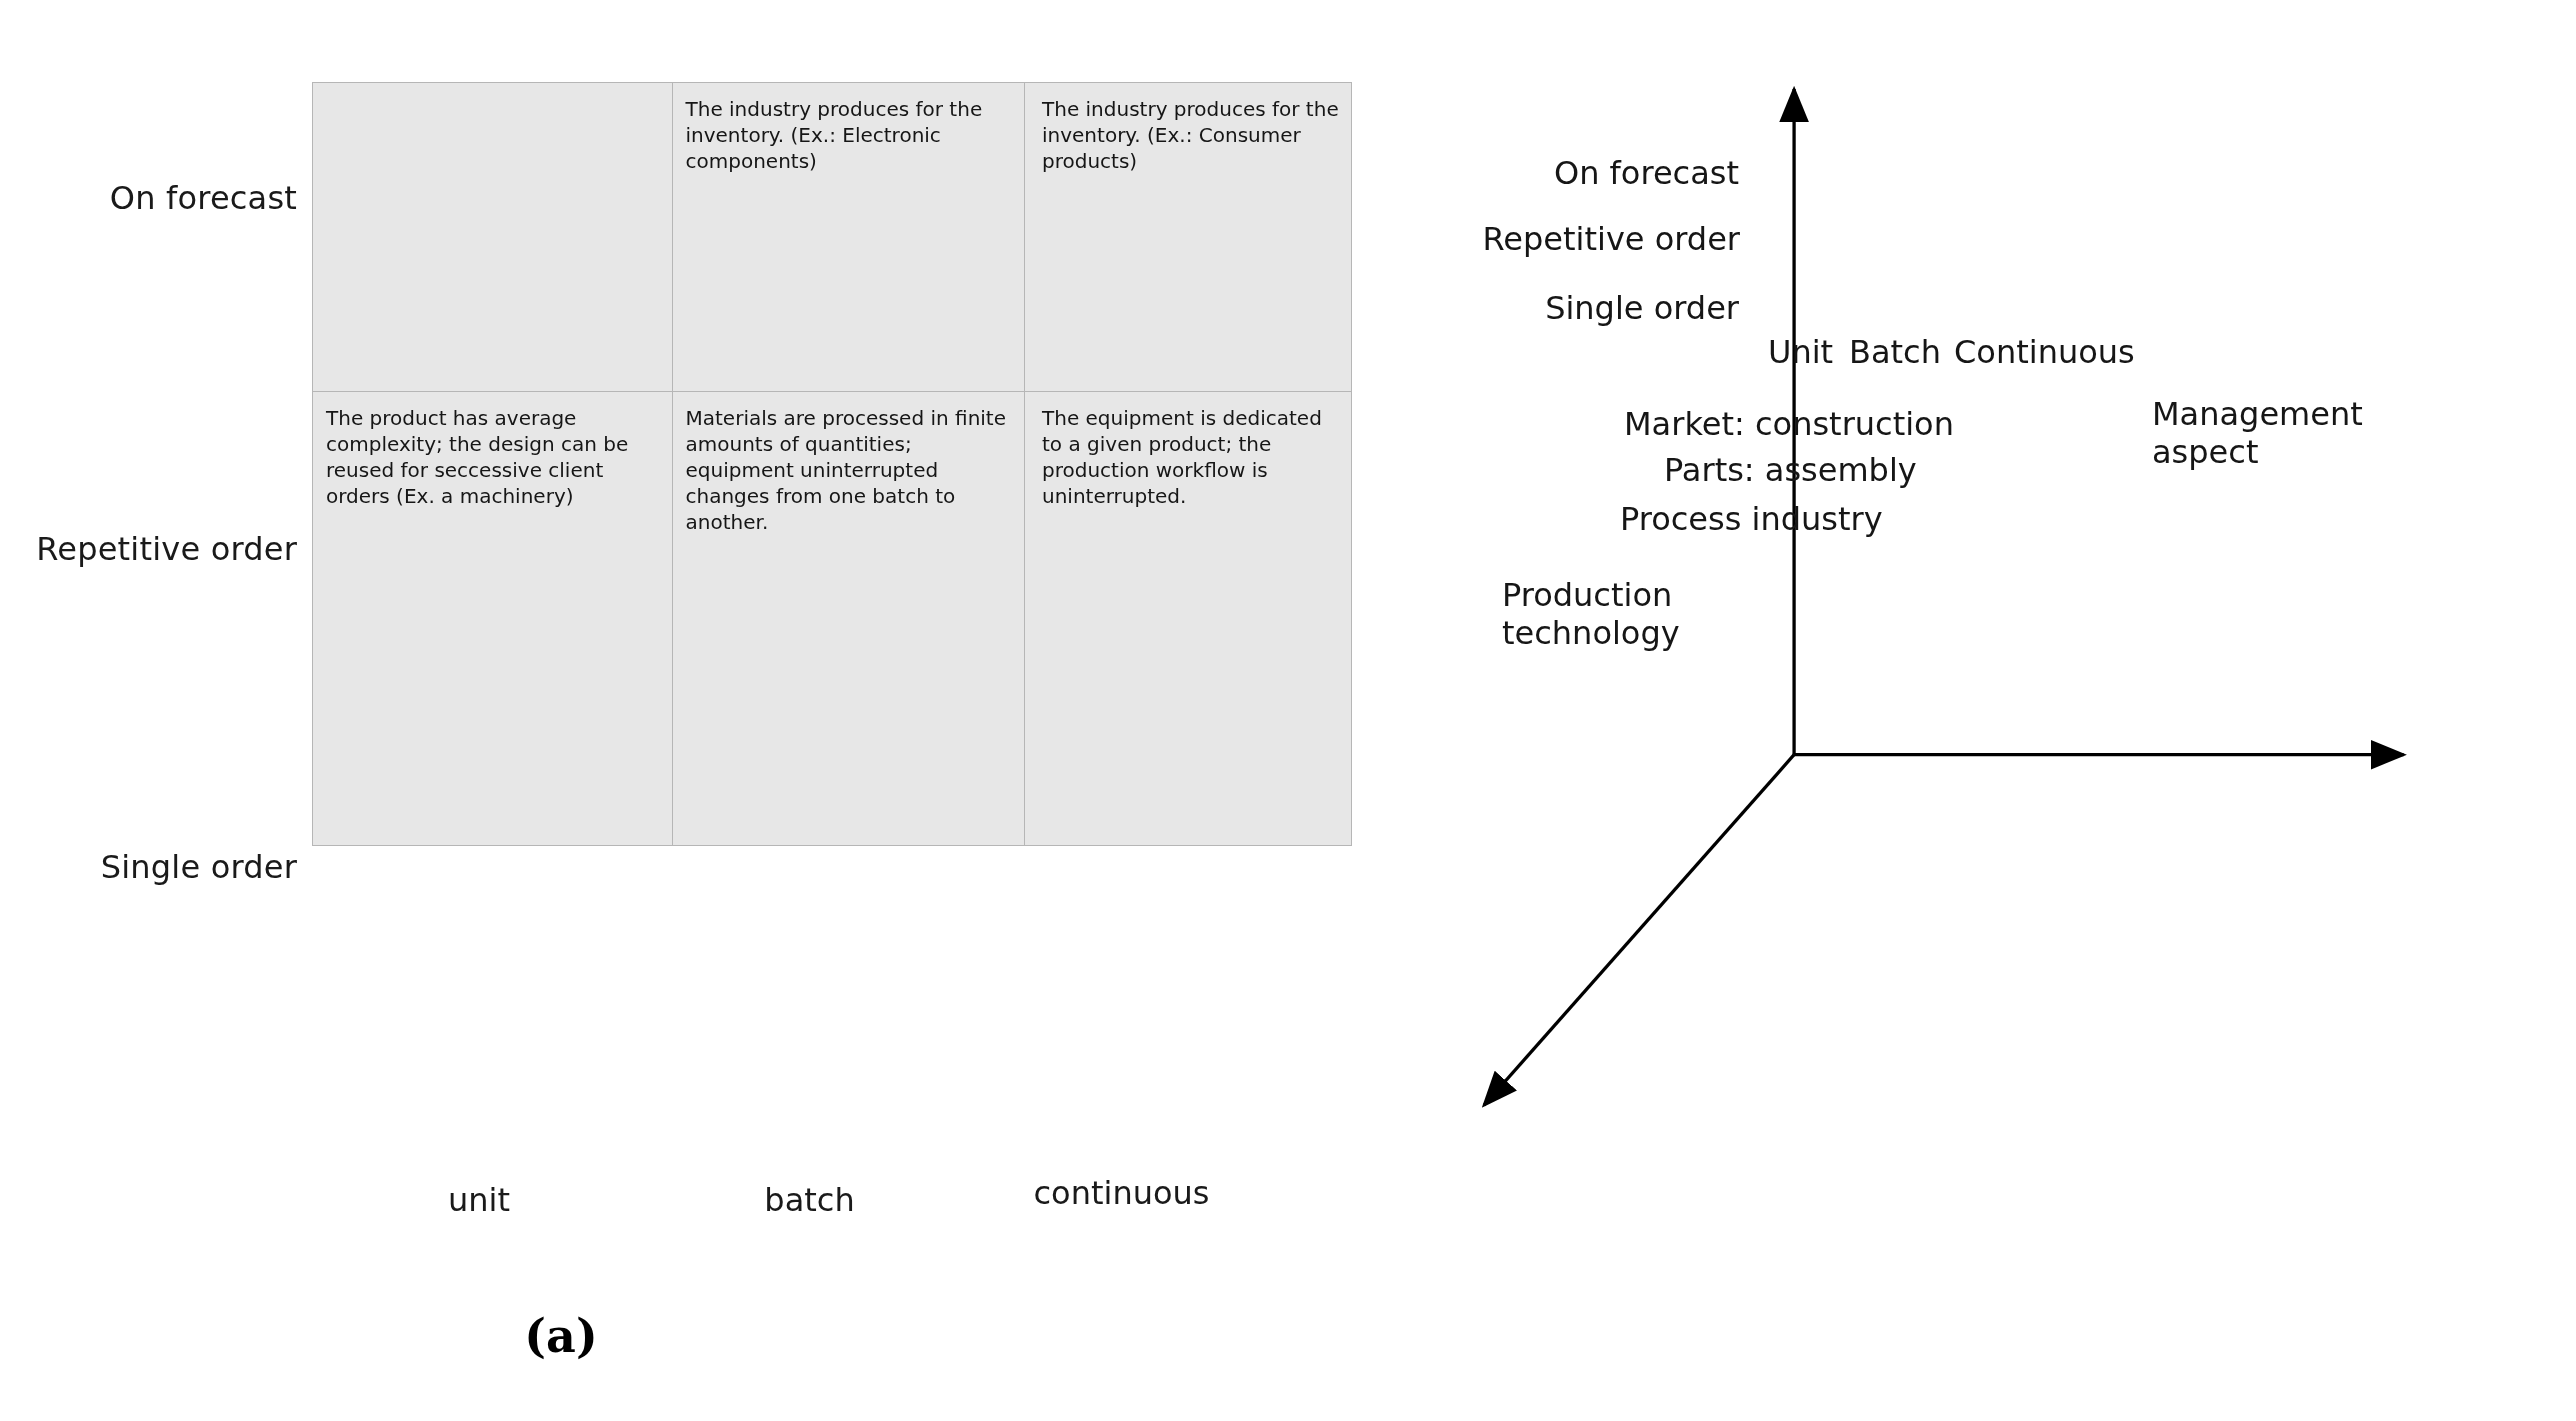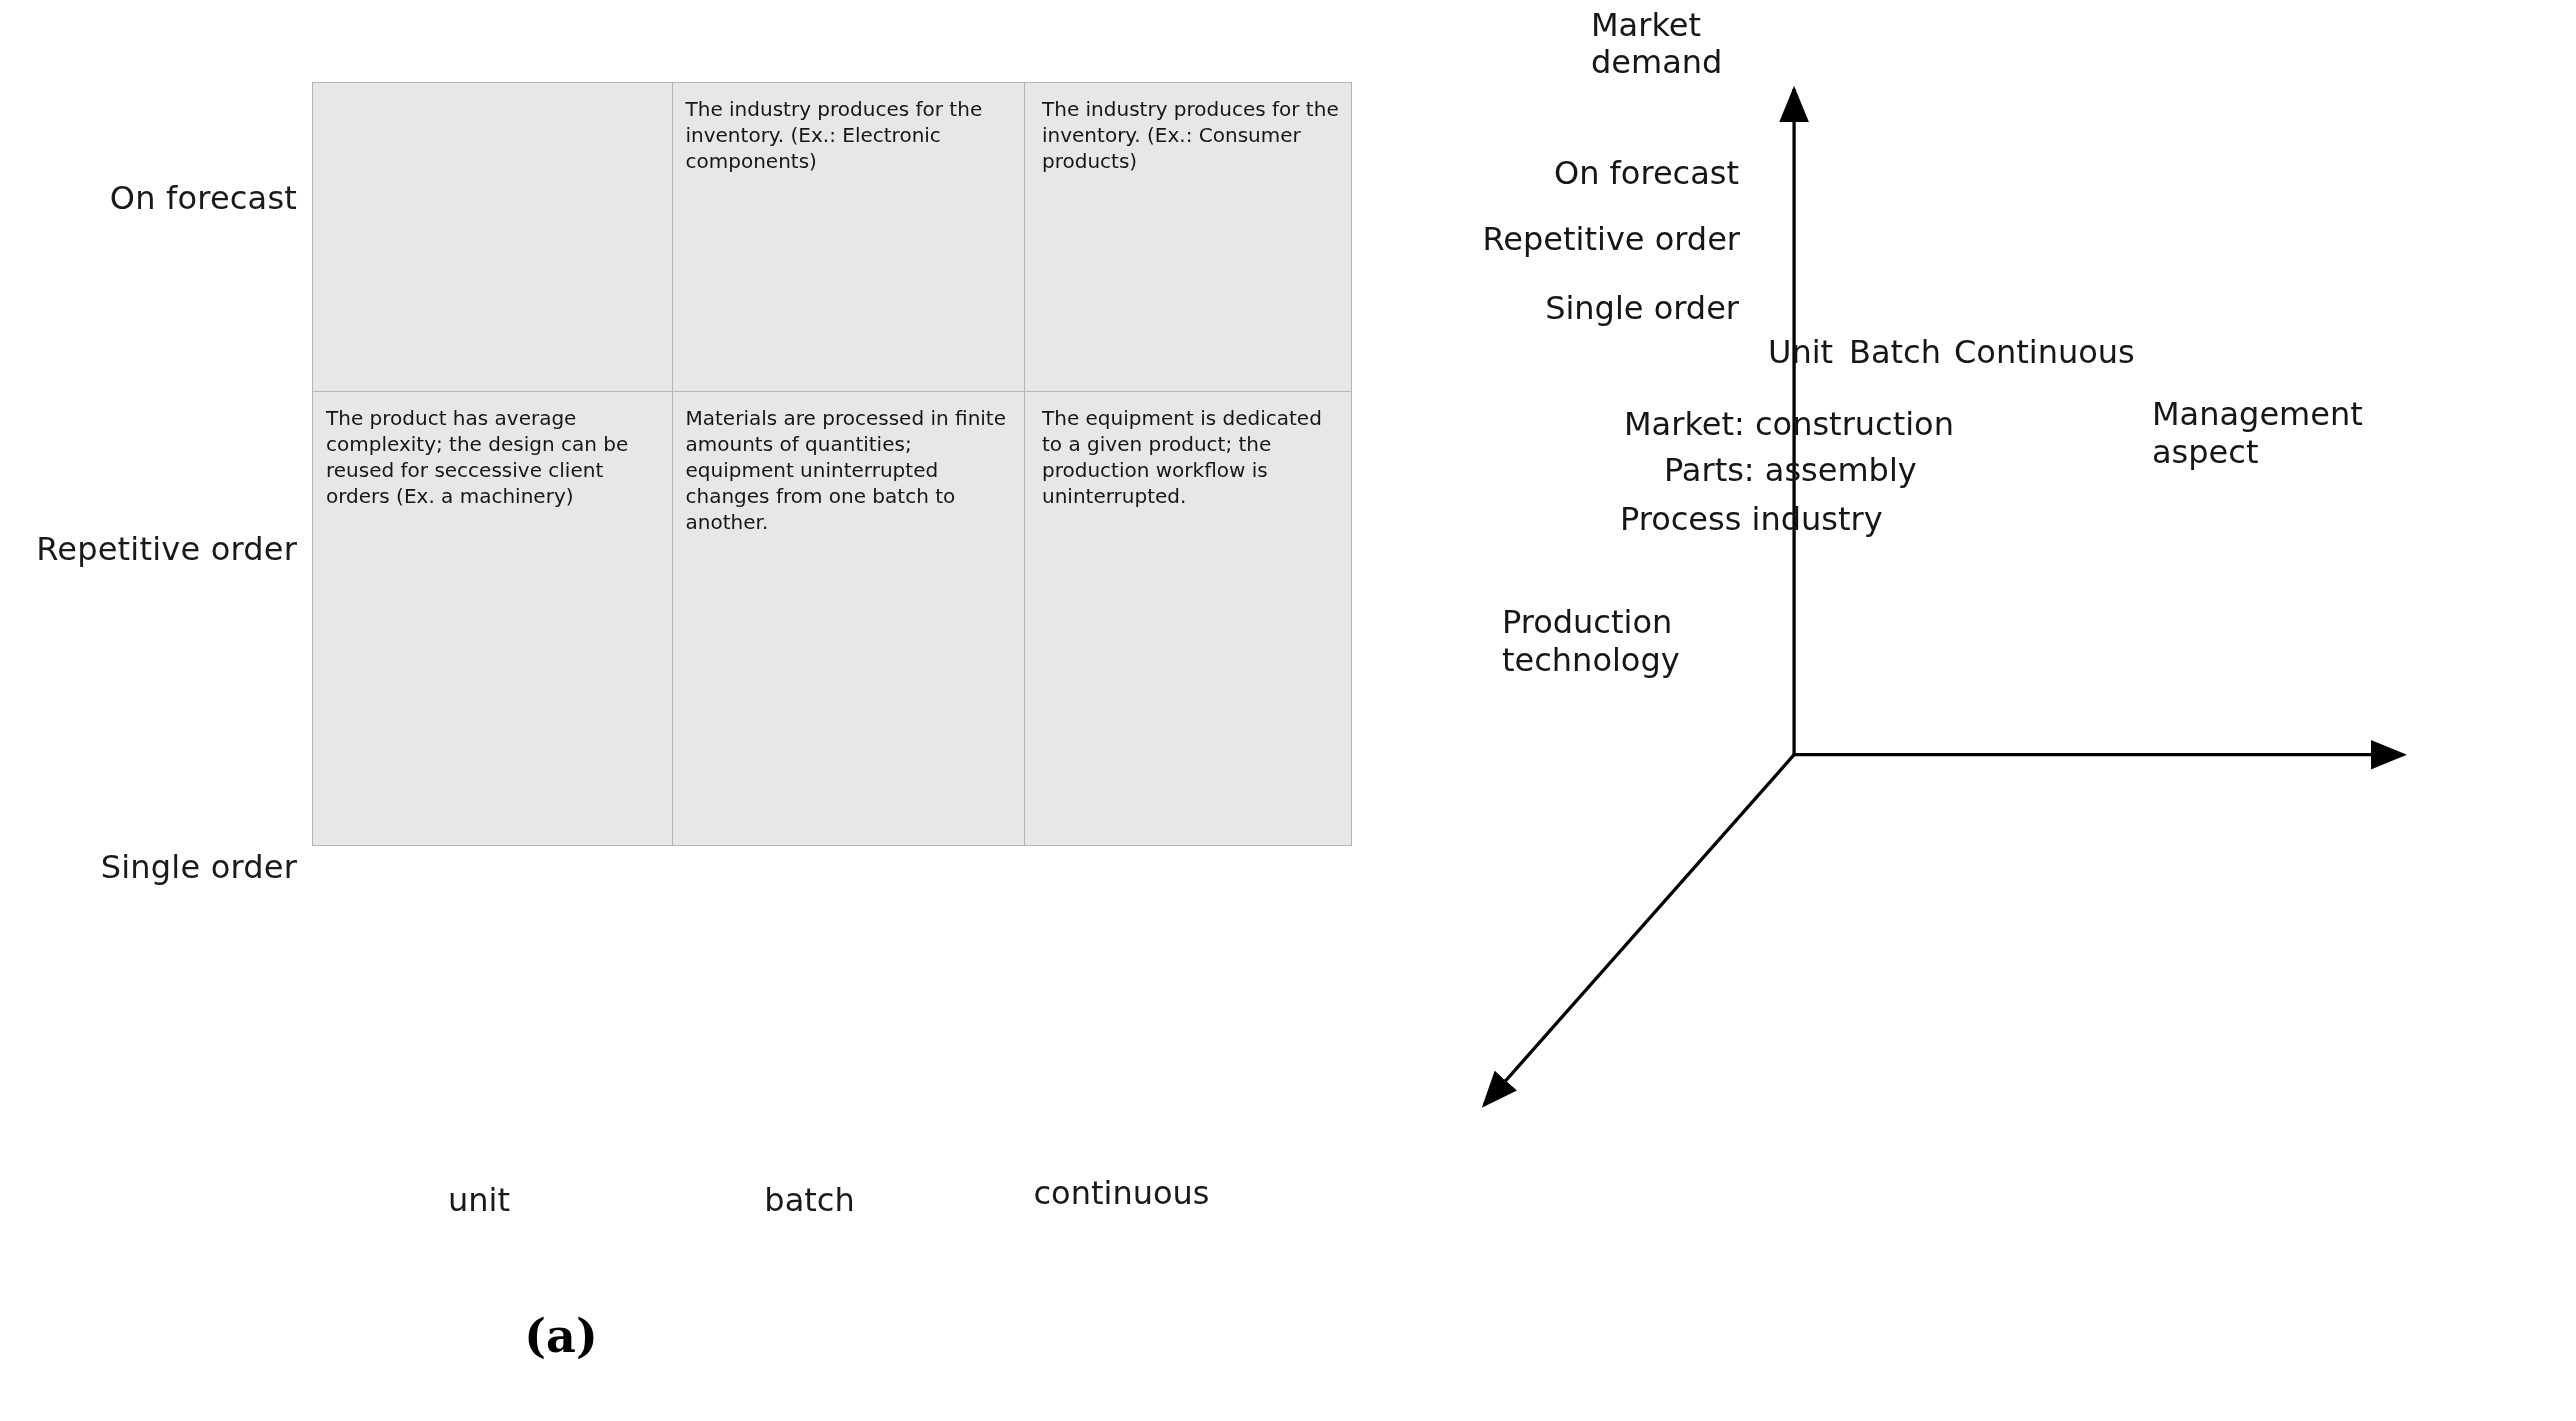--- a/index.html
+++ b/index.html
@@ -149,21 +149,20 @@
 
   
   #lbl-parts-construction { left: 305px; top: 406px; }
   #lbl-parts-assembly     { left: 345px; top: 452px; }
   #lbl-process-industry   { left: 301px; top: 501px; }
 
   
   #lbl-production-technology {
     left: 183px; top: 577px; width: 247px;
     text-align: left;
-    margin-top: 27px;
   }
 </style>
 </head>
 <body>
 
 <div id="panel-a">
 
   <div id="row-labels">
     <div class="row-label" id="row-label-0">On forecast</div>
     <div class="row-label" id="row-label-1">Repetitive order</div>
@@ -203,21 +202,20 @@
       </marker>
     </defs>
 
     <line x1="576" y1="915" x2="576" y2="108" stroke="#000000" stroke-width="4" marker-end="url(#arrowhead)"></line>
 
     <line x1="576" y1="915" x2="1315" y2="915" stroke="#000000" stroke-width="4" marker-end="url(#arrowhead)"></line>
 
     <line x1="576" y1="915" x2="200" y2="1340" stroke="#000000" stroke-width="4" marker-end="url(#arrowhead)"></line>
   </svg>
 
-  <div class="axis-text multiline" id="lbl-market-demand">Market demand</div>
 
   <div class="axis-text" id="lbl-on-forecast">On forecast</div>
   <div class="axis-text" id="lbl-repetitive-order">Repetitive order</div>
   <div class="axis-text" id="lbl-single-order">Single order</div>
 
   <div class="axis-text" id="lbl-unit">Unit</div>
   <div class="axis-text" id="lbl-batch">Batch</div>
   <div class="axis-text" id="lbl-continuous">Continuous</div>
 
   <div class="axis-text multiline" id="lbl-management-aspect">Management aspect</div>

